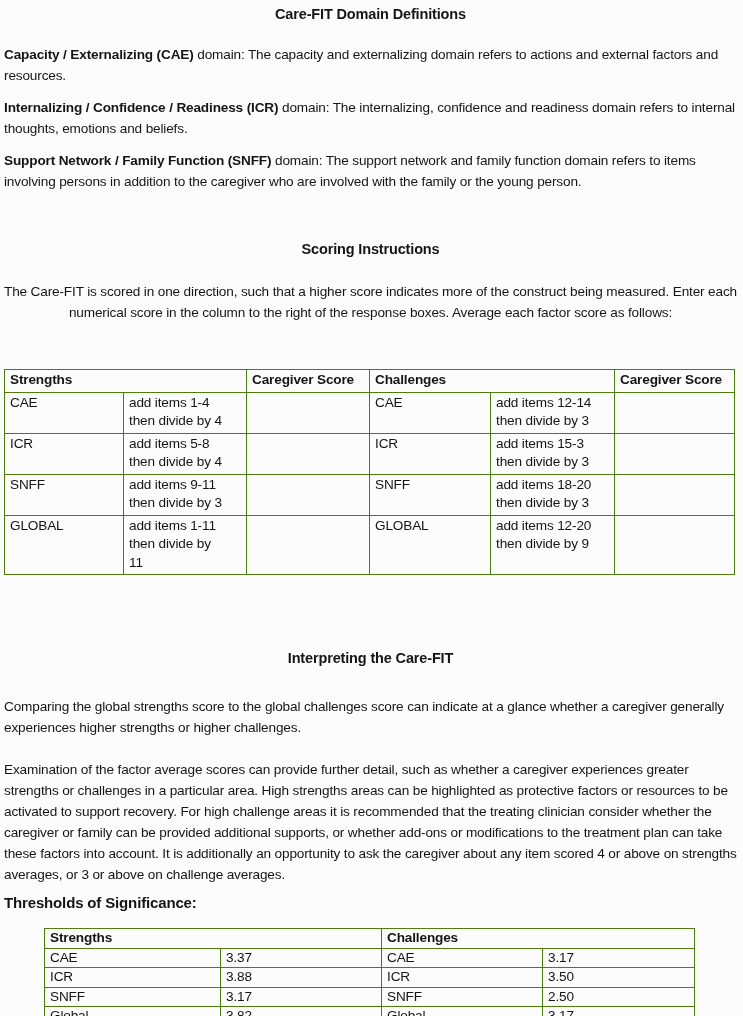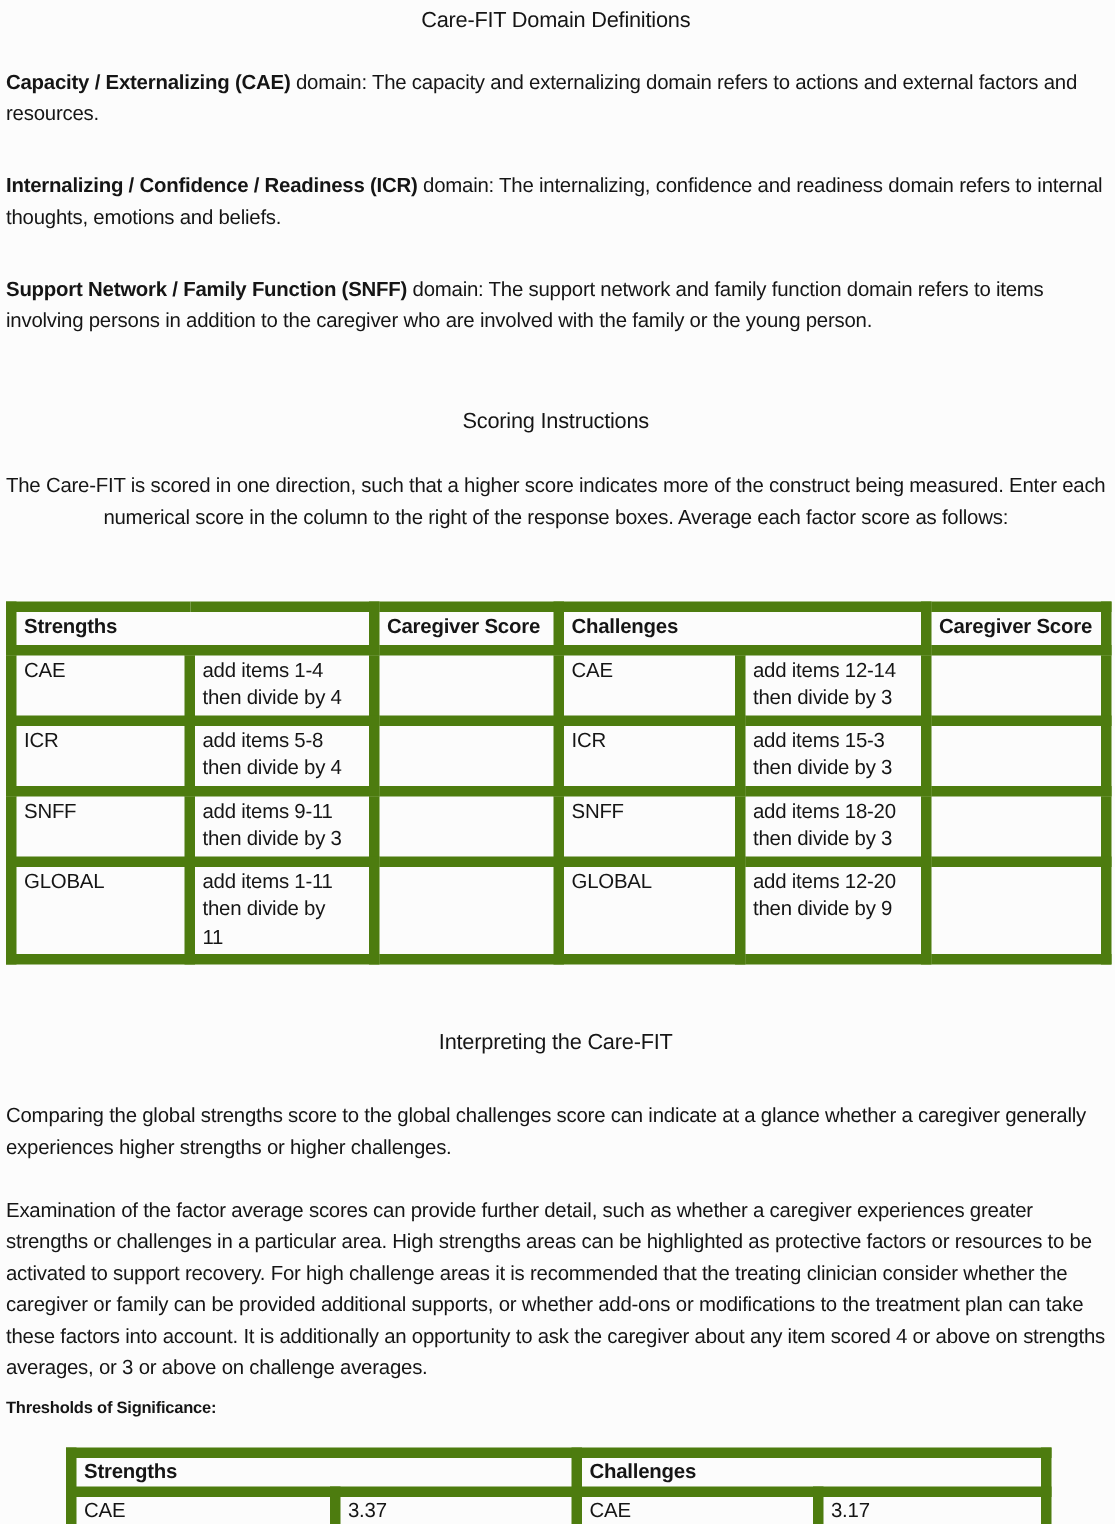--- a/index.html
+++ b/index.html
@@ -11,45 +11,45 @@
     font-family: "Liberation Sans", sans-serif;
     font-size: 13.6px;
     line-height: 21px;
     letter-spacing: -0.15px;
     overflow: hidden;
     box-sizing: border-box;
     padding: 4px 6px 0 4px;
   }
   .heading {
     text-align: center;
-    font-weight: normal;
+    font-weight: bold;
     font-size: 14.5px;
     line-height: 16px;
     margin: 0;
   }
   #title { margin-top: 2px; }
   #scoring-heading { margin-top: 49px; }
-  #interpreting-heading { margin-top: 44px; text-align: center; }
+  #interpreting-heading { margin-top: 75px; text-align: center; }
   p { margin: 0; }
-  .def-para { margin-top: 27px; }
+  .def-para { margin-top: 11px; }
   #def-0 { margin-top: 22px; }
   #scoring-intro { margin-top: 24px; text-align: center; }
   #interp-para1 { margin-top: 30px; }
   #interp-para2 { margin-top: 21px; }
   .subheading {
     font-weight: bold;
-    font-size: 11px;
+    font-size: 15px;
     margin-top: 7px;
   }
   table {
     border-collapse: collapse;
     table-layout: fixed;
   }
   td, th {
-    border: 7px solid #4d7c0f;
+    border: 1px solid #4d7c0f;
     padding: 0px 4px 1px 5px;
     vertical-align: top;
     text-align: left;
     font-size: 13.6px;
     line-height: 18.5px;
     overflow: hidden;
   }
   th { font-weight: bold; }
   .formula { white-space: pre-line; }
   #scoring-table {

